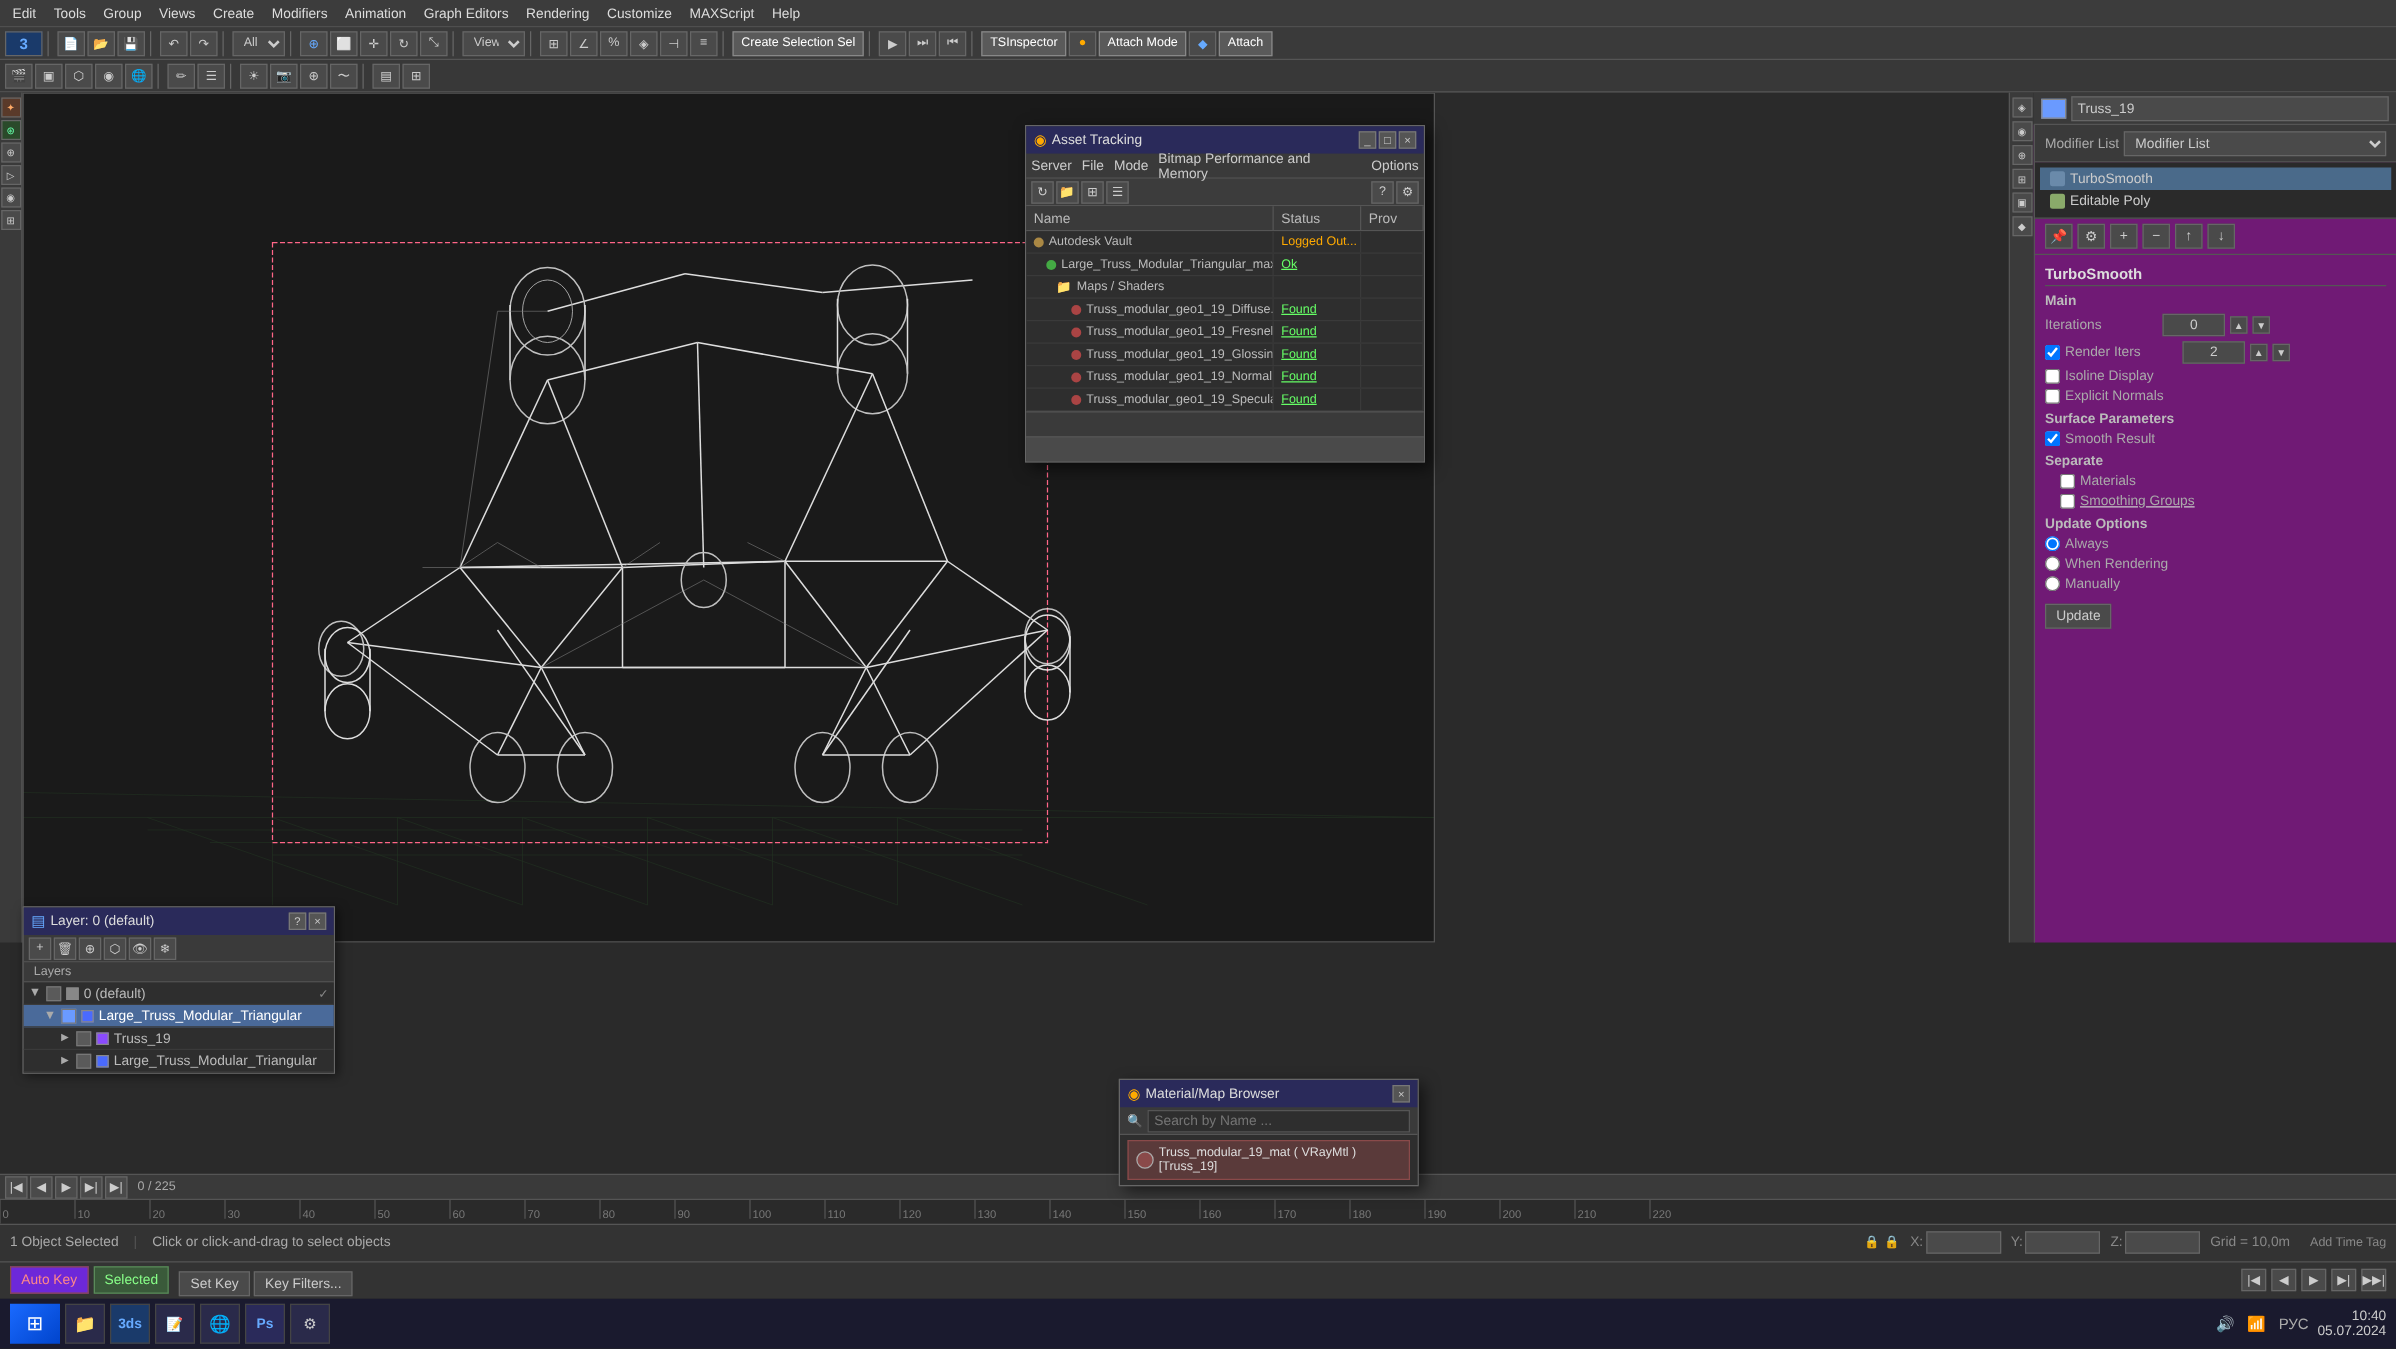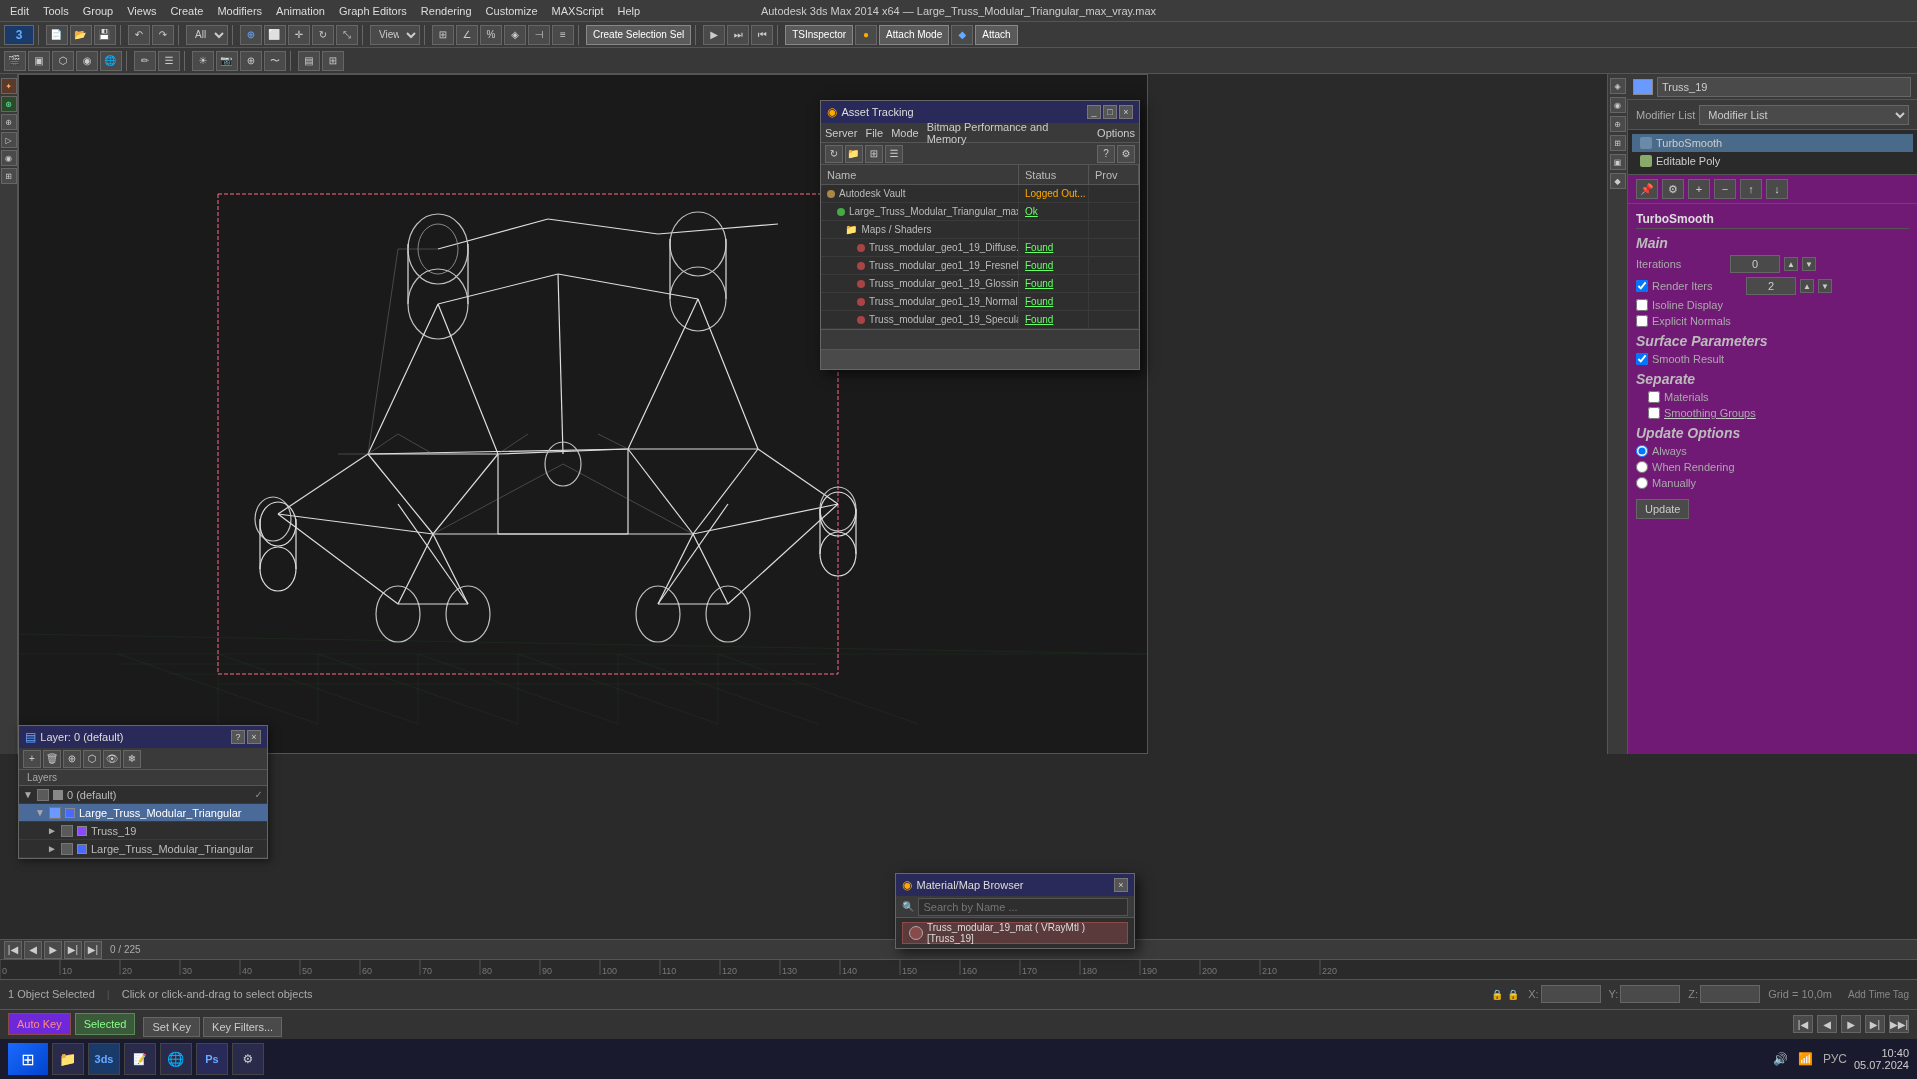--- a/index.html
+++ b/index.html
@@ -243,25 +243,24 @@
     }
     .ts-section-title {
       font-size: 12px;
       font-weight: bold;
       color: #ddd;
       margin-bottom: 6px;
       border-bottom: 1px solid #555;
       padding-bottom: 2px;
     }
     .ts-sub-title {
-      font-size: 14px;
+      font-size: 11px;
       font-weight: bold;
       color: #bbb;
       margin: 6px 0 4px 0;
-      font-style: italic;
     }
     .ts-row {
       display: flex;
       align-items: center;
       margin-bottom: 4px;
       gap: 4px;
     }
     .ts-label {
       font-size: 11px;
       color: #aaa;
@@ -565,21 +564,21 @@
       border: 1px solid #555;
       color: #aaa;
       font-size: 11px;
       padding: 0 4px;
     }
     #mb-result {
       padding: 4px 6px;
       background: #2e2e2e;
     }
     .mb-mat-item {
-      height: 22px;
+      height: 32px;
       background: #5a3a3a;
       border: 1px solid #8a4a4a;
       display: flex;
       align-items: center;
       padding: 0 6px;
       gap: 4px;
       font-size: 10px;
       color: #ddd;
       cursor: pointer;
     }
@@ -801,21 +800,20 @@
   <div class="menu-item">Group</div>
   <div class="menu-item">Views</div>
   <div class="menu-item">Create</div>
   <div class="menu-item">Modifiers</div>
   <div class="menu-item">Animation</div>
   <div class="menu-item">Graph Editors</div>
   <div class="menu-item">Rendering</div>
   <div class="menu-item">Customize</div>
   <div class="menu-item">MAXScript</div>
   <div class="menu-item">Help</div>
-  <div id="title-bar">Autodesk 3ds Max 2014 x64 — Large_Truss_Modular_Triangular_max_vray.max</div>
 </div>
 
 <div id="toolbar1">
 
   <div class="tb-btn" style="width:30px; background:#1a3a6a; color:#6af; font-size:12px; font-weight:bold;">3</div>
   <div class="tb-separator"></div>
   <div class="tb-btn">📄</div>
   <div class="tb-btn">📂</div>
   <div class="tb-btn">💾</div>
   <div class="tb-separator"></div>

